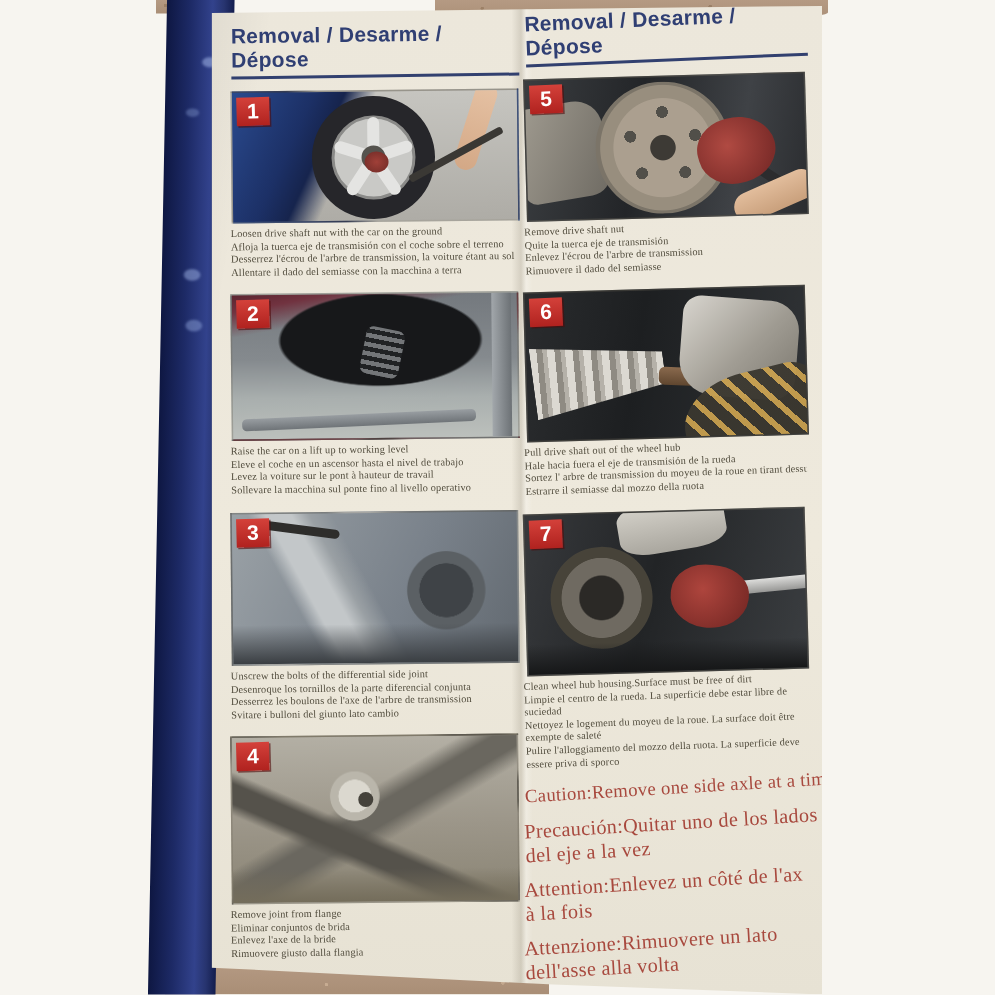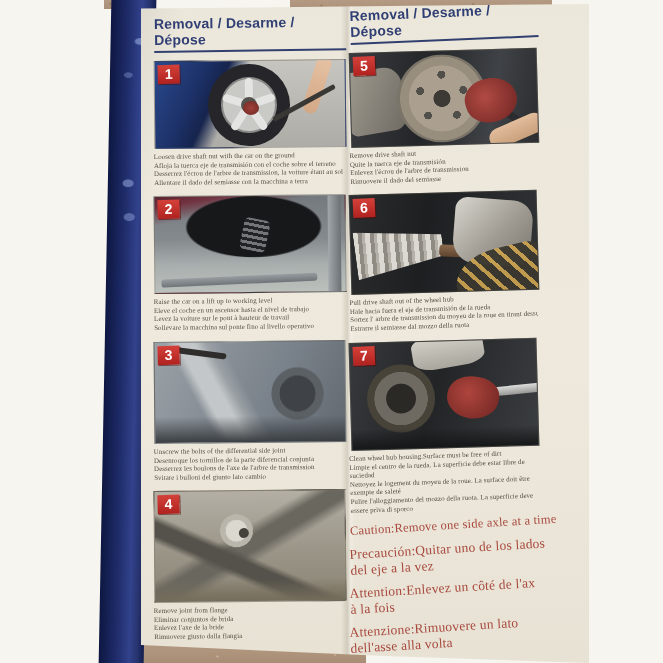--- a/index.html
+++ b/index.html
@@ -37,21 +37,20 @@
     filter:blur(.6px);
   }
   
   .page{
     position:absolute;left:141px;top:0;width:407px;height:663px;
     background:
       linear-gradient(100deg, rgba(0,0,0,.05) 0%, rgba(0,0,0,0) 8%),
       linear-gradient(#ece7db 0%,#eee9dc 55%,#e7e2d4 100%);
     clip-path:polygon(0 1.3%, 55% .9%, 100% .6%, 100% 100%, 56% 99%, 0 97.3%);
     box-shadow:0 5px 12px rgba(60,45,30,.35);
-    padding-left:41px;
   }
   .fold{
     position:absolute;left:200px;top:0;width:14px;height:100%;
     background:linear-gradient(90deg,rgba(0,0,0,0),rgba(90,80,60,.16) 45%,rgba(255,255,255,.25) 70%,rgba(0,0,0,0));
   }
   .col{position:absolute;}
   .col-left{left:13px;top:16px;width:192px;}
   .col-right{left:209px;top:8px;width:188px;}
   .hdr{
     font-size:14px;font-weight:600;color:#303f73;letter-spacing:.2px;

